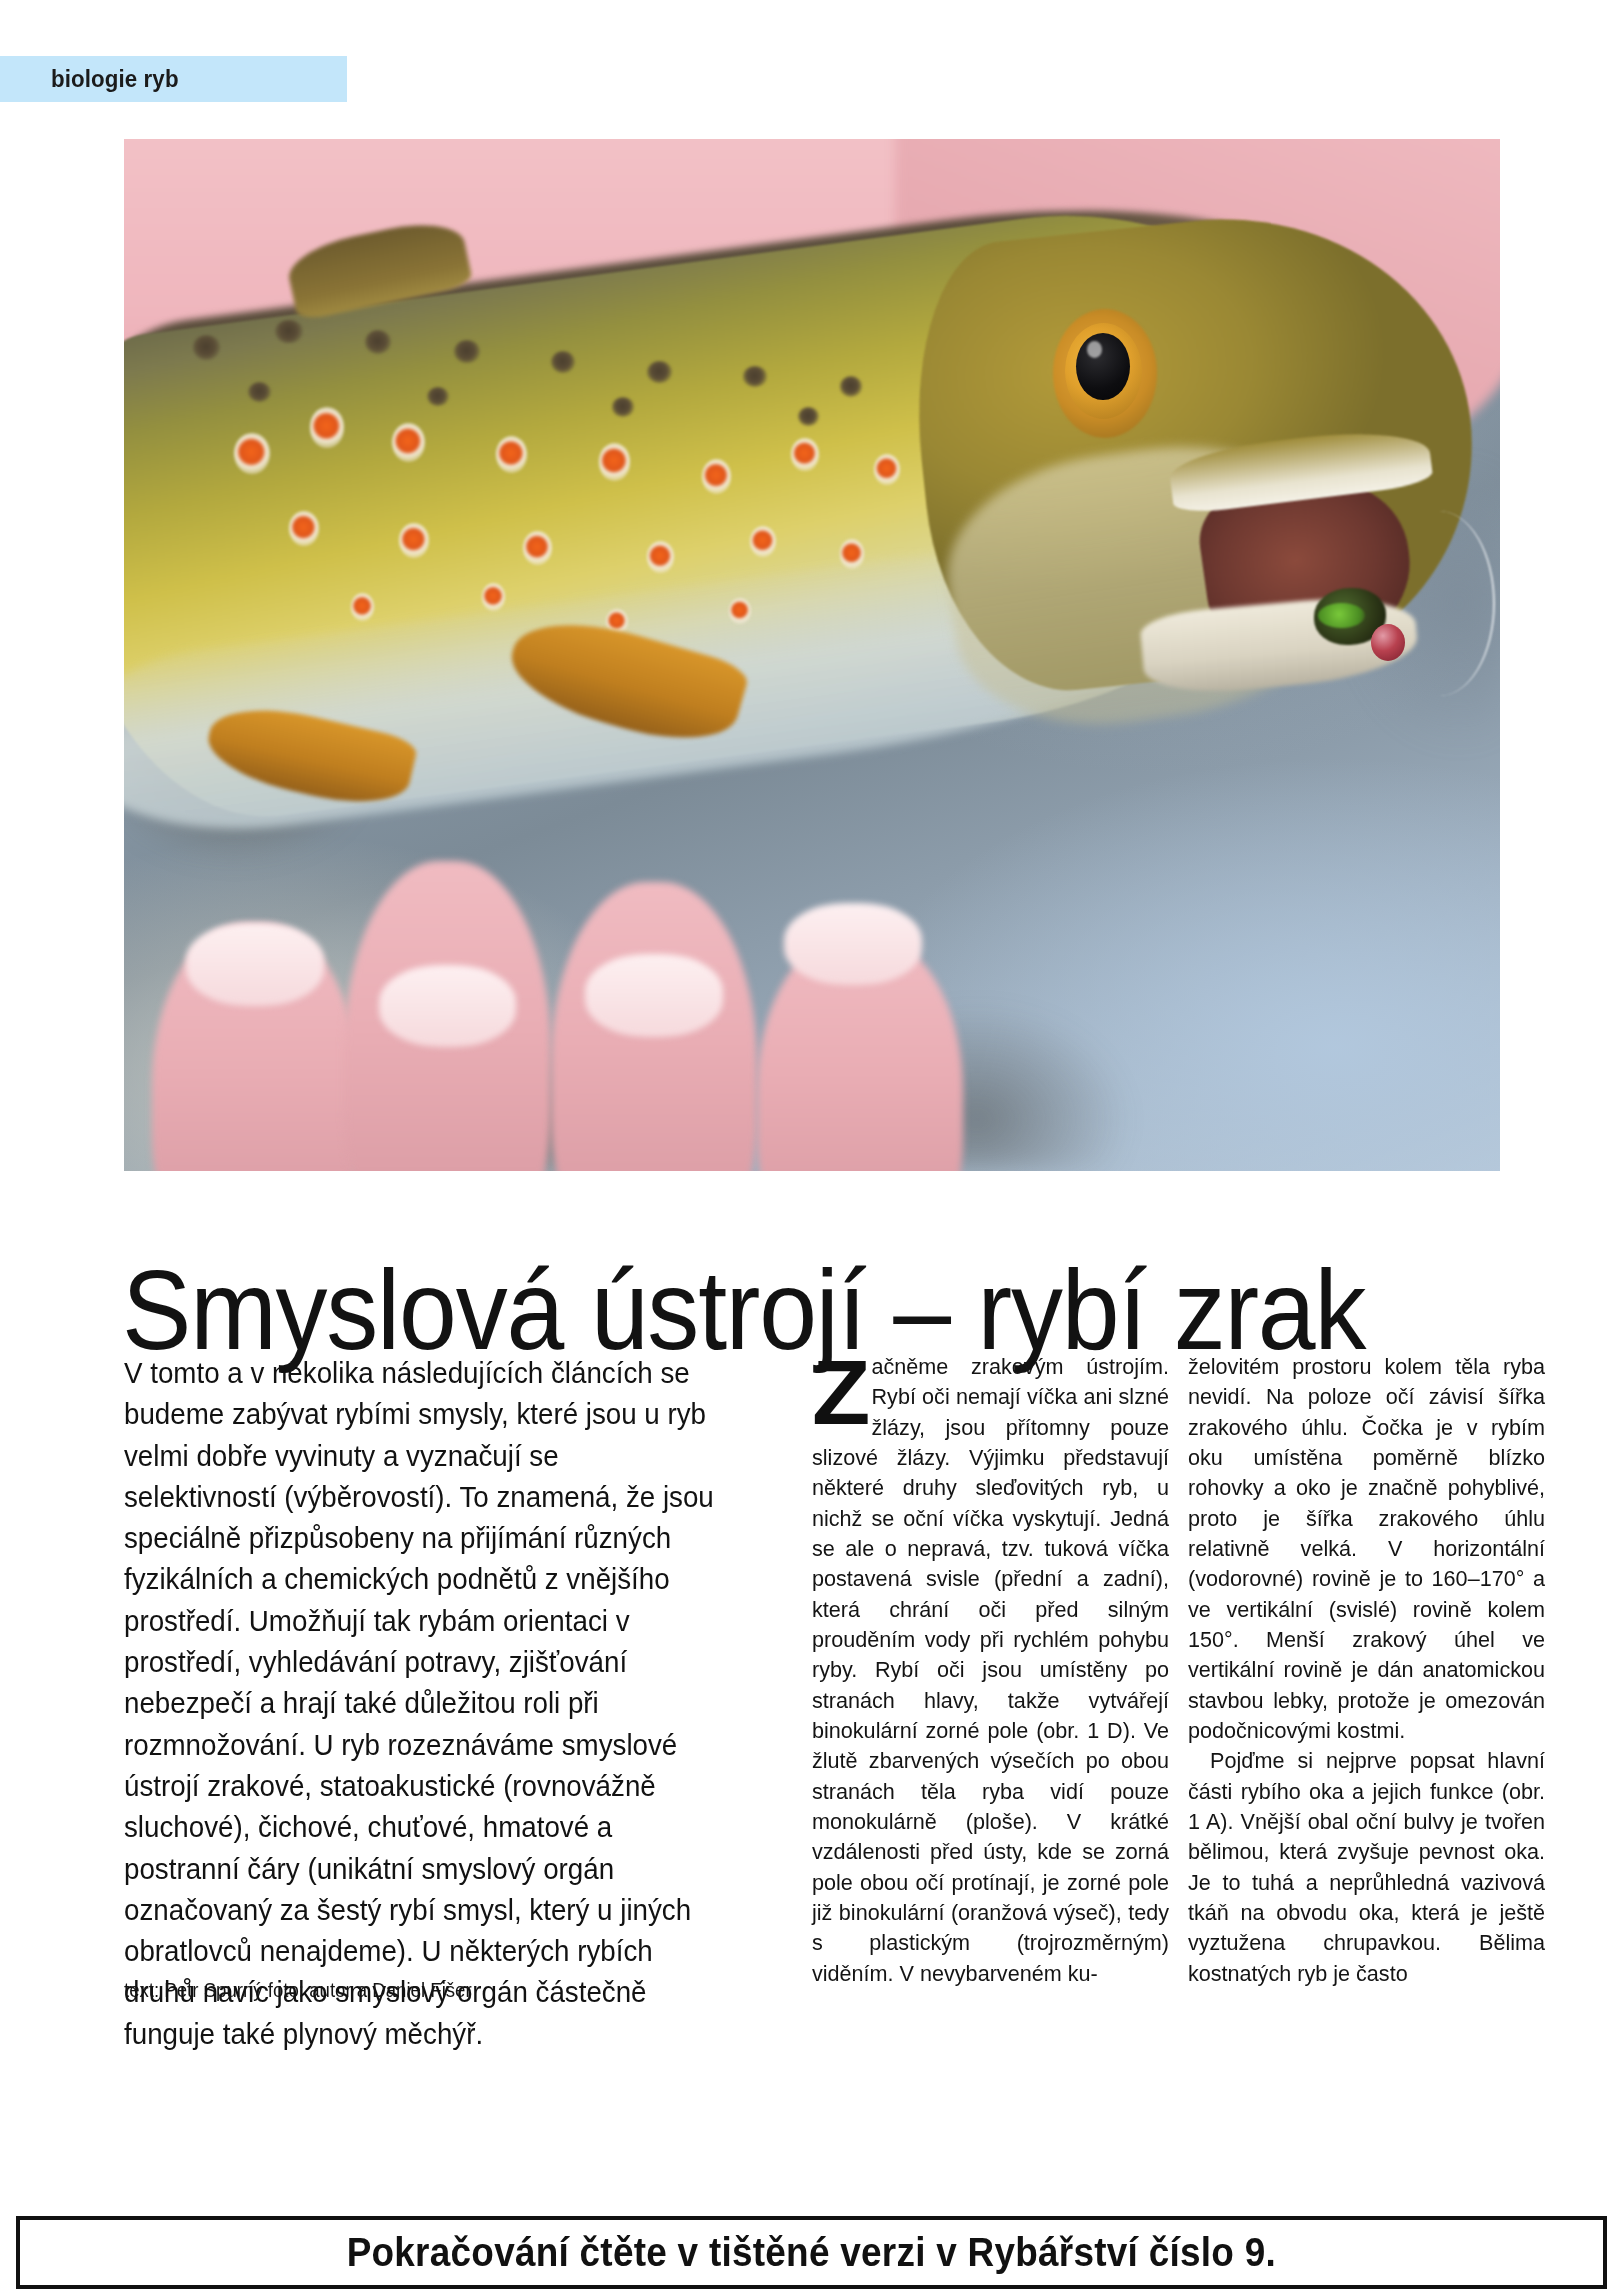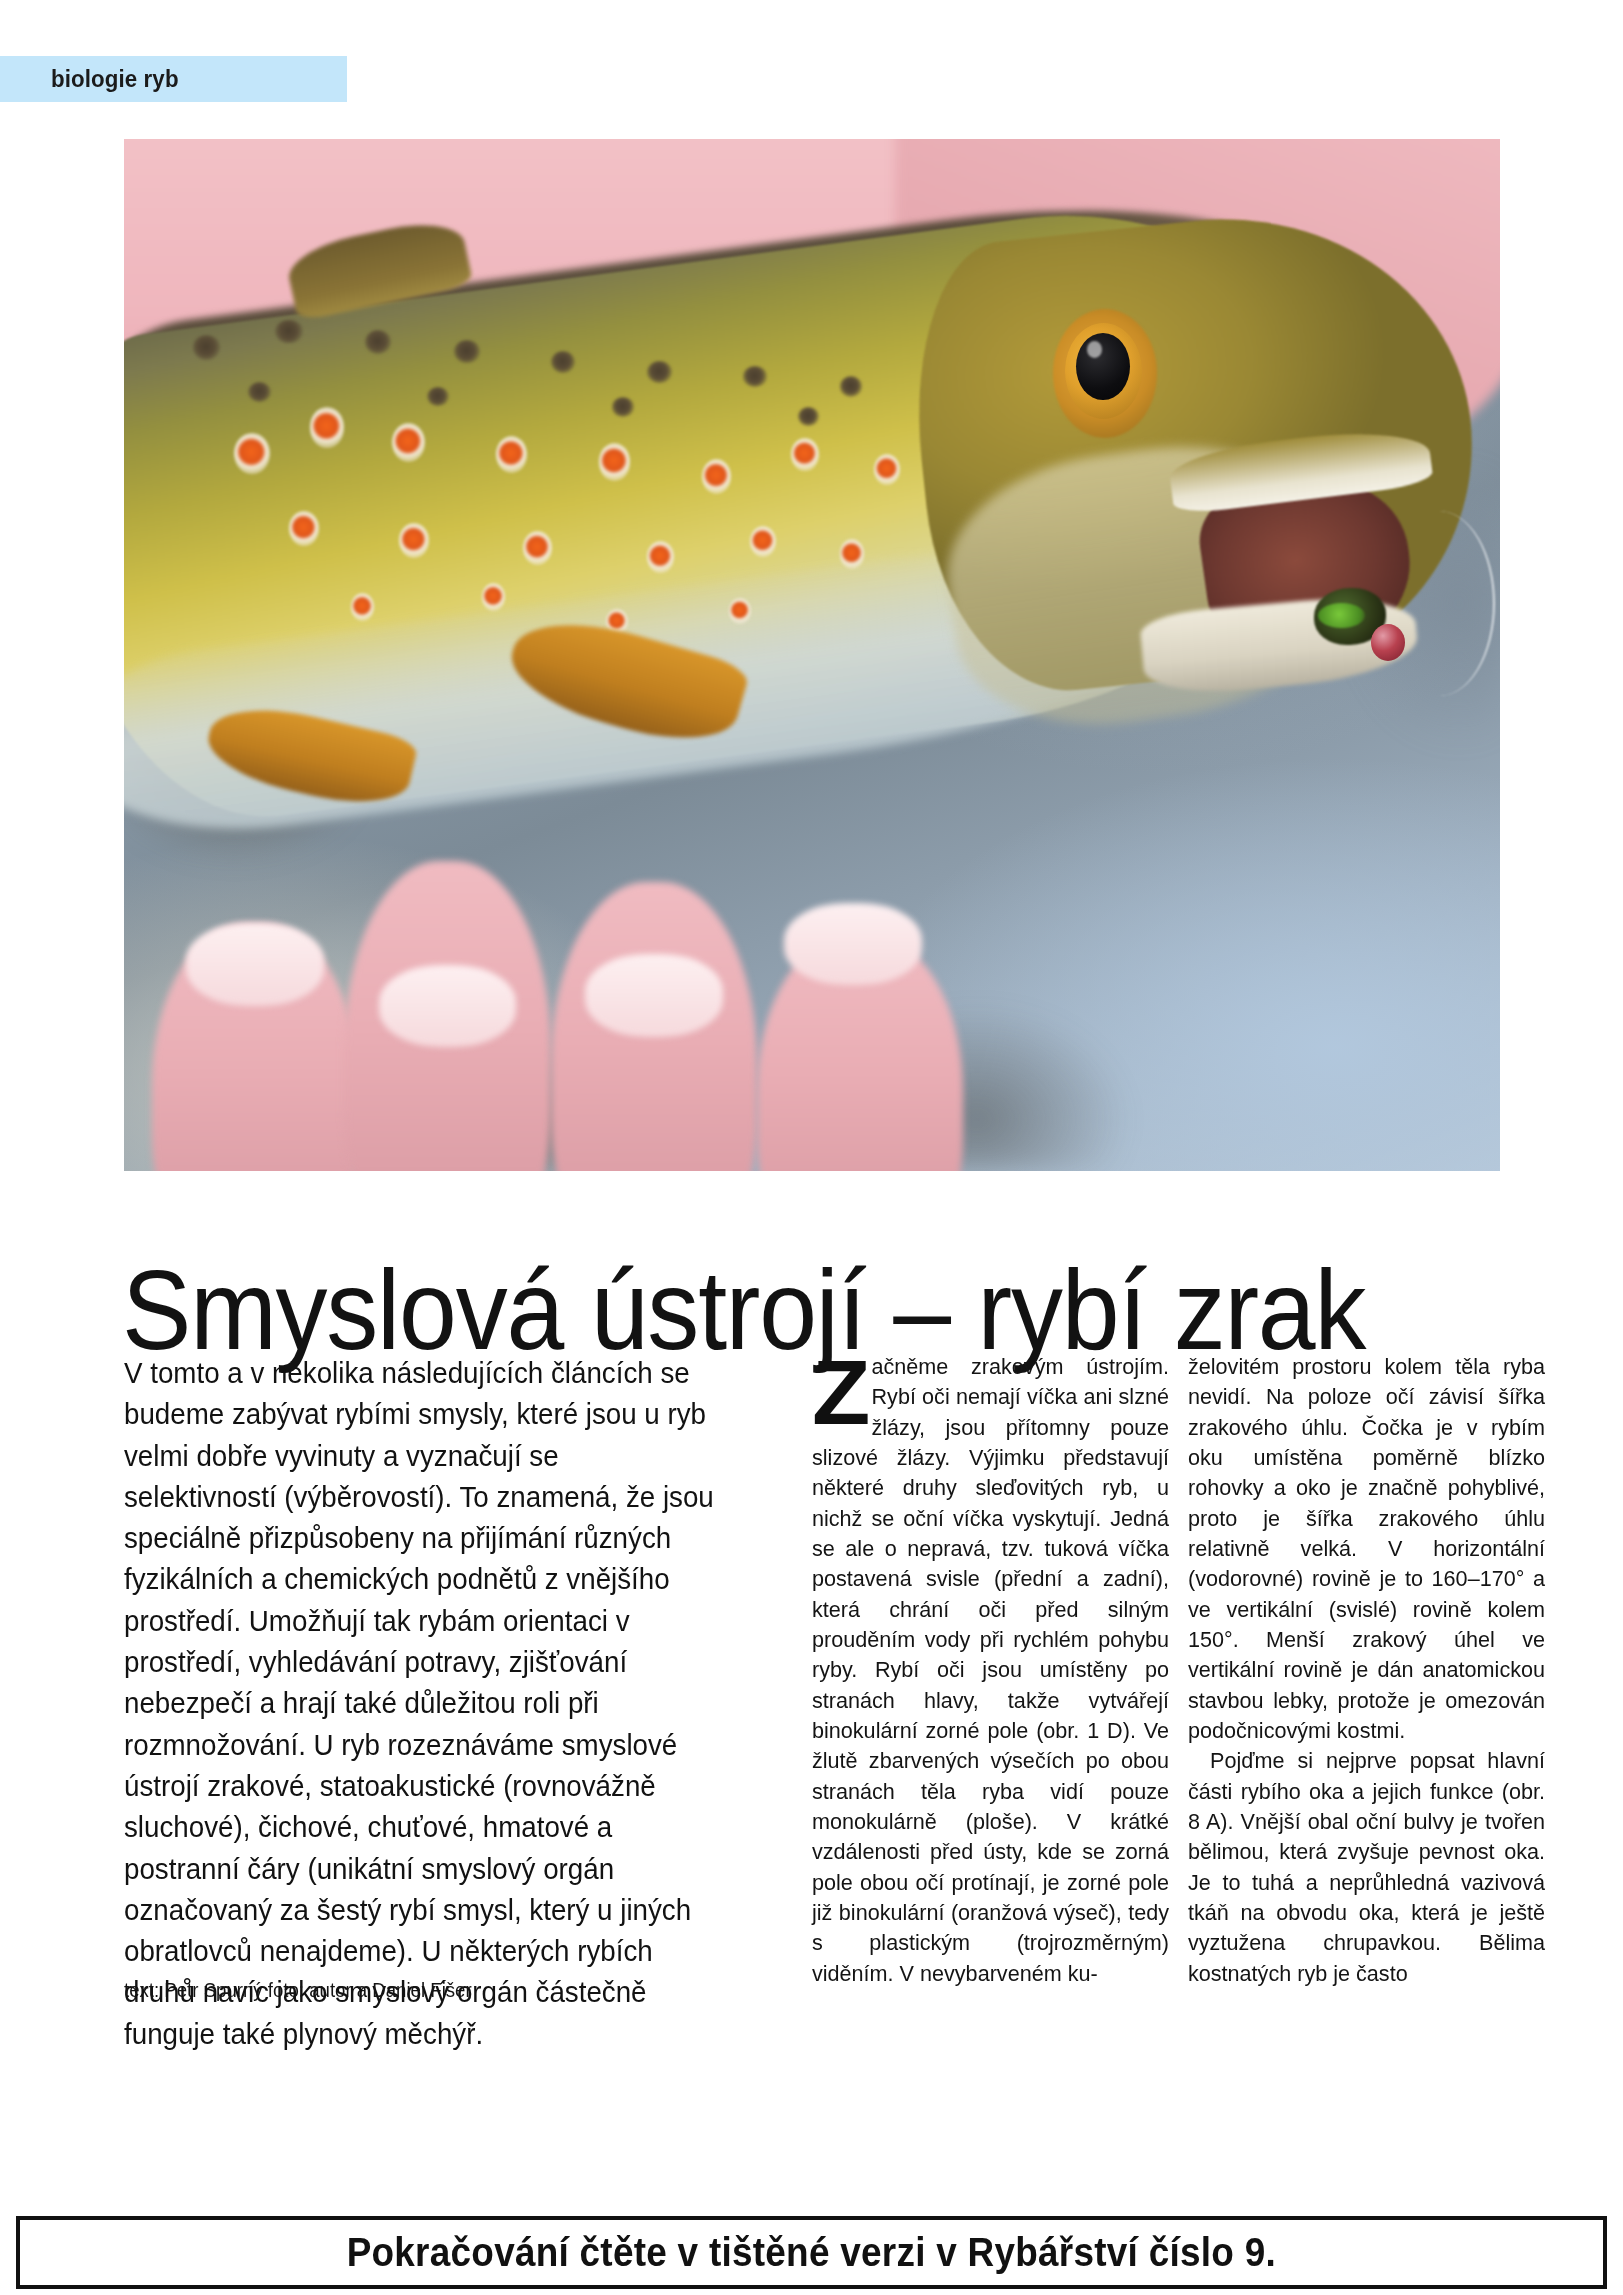--- a/index.html
+++ b/index.html
@@ -552,19 +552,19 @@
 </div>
 
 <div class="credit">text: Petr Spurný  foto: autor a Daniel Fišer</div>
 
 <div class="col col-mid">
   <p class="dropcap-wrap"><span class="dropcap">Z</span><span>ačněme zrakovým ústrojím. Rybí oči nemají víčka ani slzné žlázy, jsou přítomny pouze slizové žlázy. Výjimku představují některé druhy sleďovitých ryb, u nichž se oční víčka vyskytují. Jedná se ale o nepravá, tzv. tuková víčka postavená svisle (přední a zadní), která chrání oči před silným prouděním vody při rychlém pohybu ryby. Rybí oči jsou umístěny po stranách hlavy, takže vytvářejí binokulární zorné pole (obr. 1 D). Ve žlutě zbarvených výsečích po obou stranách těla ryba vidí pouze monokulárně (ploše). V krátké vzdálenosti před ústy, kde se zorná pole obou očí protínají, je zorné pole již binokulární (oranžová výseč), tedy s plastickým (trojrozměrným) viděním. V nevybarveném ku-</span></p>
 </div>
 
 <div class="col col-right">
   <p>želovitém prostoru kolem těla ryba nevidí. Na poloze očí závisí šířka zrakového úhlu. Čočka je v rybím oku umístěna poměrně blízko rohovky a oko je značně pohyblivé, proto je šířka zrakového úhlu relativně velká. V horizontální (vodorovné) rovině je to 160–170° a ve vertikální (svislé) rovině kolem 150°. Menší zrakový úhel ve vertikální rovině je dán anatomickou stavbou lebky, protože je omezován podočnicovými kostmi.</p>
-  <p>Pojďme si nejprve popsat hlavní části rybího oka a jejich funkce (obr. 8 A). Vnější obal oční bulvy je tvořen bělimou, která zvyšuje pevnost oka. Je to tuhá a neprůhledná vazivová tkáň na obvodu oka, která je ještě vyztužena chrupavkou. Bělima kostnatých ryb je často</p>
+  <p>Pojďme si nejprve popsat hlavní části rybího oka a jejich funkce (obr. 1 A). Vnější obal oční bulvy je tvořen bělimou, která zvyšuje pevnost oka. Je to tuhá a neprůhledná vazivová tkáň na obvodu oka, která je ještě vyztužena chrupavkou. Bělima kostnatých ryb je často</p>
 </div>
 
 <div class="bottom-banner">
   <span class="banner-text">Pokračování čtěte v tištěné verzi v Rybářství číslo 9.</span>
 </div>
 
 
 </body></html>

